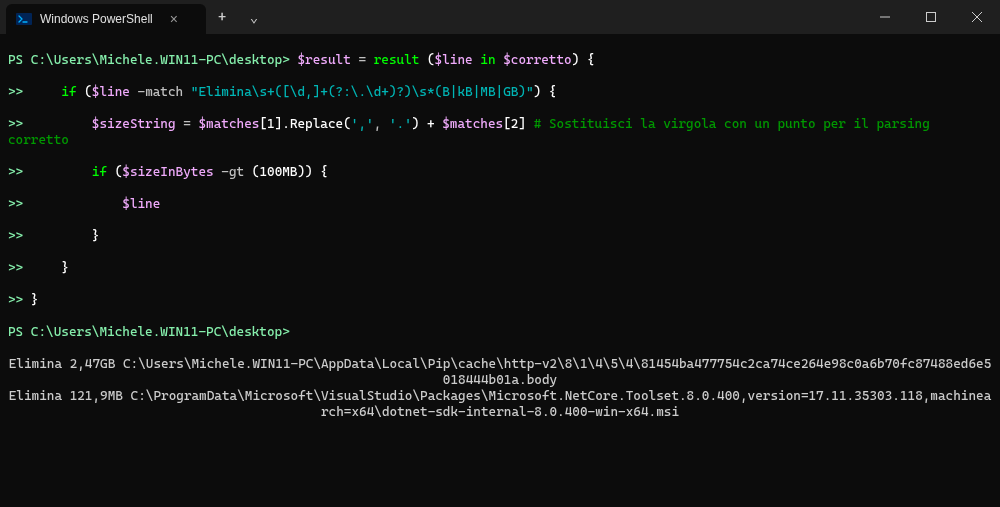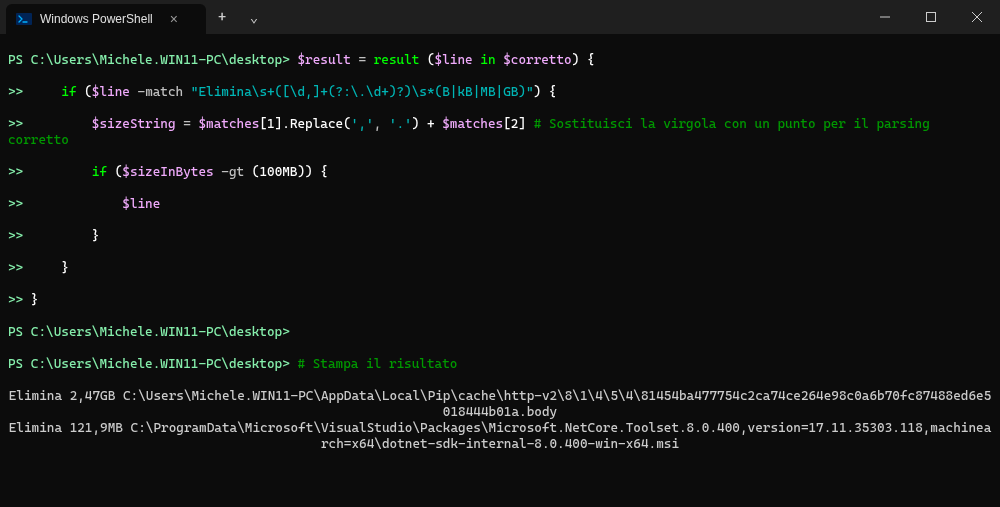--- a/index.html
+++ b/index.html
@@ -121,15 +121,14 @@
 <div class="terminal">
 <span class="line"><span class="c-prompt">PS C:\Users\Michele.WIN11-PC\desktop&gt;</span><span class="c-white"> </span><span class="c-var">$result</span><span class="c-op"> = </span><span class="c-kw">result</span><span class="c-white"> (</span><span class="c-var">$line</span><span class="c-kw"> in </span><span class="c-var">$corretto</span><span class="c-white">) {</span></span>
 <span class="line"><span class="c-prompt">&gt;&gt;</span><span>     </span><span class="c-kw">if</span><span class="c-white"> (</span><span class="c-var">$line</span><span class="c-op"> -match </span><span class="c-str">"Elimina\s+([\d,]+(?:\.\d+)?)\s*(B|kB|MB|GB)"</span><span class="c-white">) {</span></span>
 <span class="line" style="white-space:pre-wrap"><span class="c-prompt">&gt;&gt;</span><span>         </span><span class="c-var">$sizeString</span><span class="c-op"> = </span><span class="c-var">$matches</span><span class="c-white">[</span><span class="c-num">1</span><span class="c-white">].</span><span class="c-white">Replace</span><span class="c-white">(</span><span class="c-str">','</span><span class="c-op">, </span><span class="c-str">'.'</span><span class="c-white">) + </span><span class="c-var">$matches</span><span class="c-white">[</span><span class="c-num">2</span><span class="c-white">] </span><span class="c-com"># Sostituisci la virgola con un punto per il parsing corretto</span></span>
 <span class="line"><span class="c-prompt">&gt;&gt;</span><span>         </span><span class="c-kw">if</span><span class="c-white"> (</span><span class="c-var">$sizeInBytes</span><span class="c-op"> -gt </span><span class="c-white">(</span><span class="c-num">100MB</span><span class="c-white">)) {</span></span>
 <span class="line"><span class="c-prompt">&gt;&gt;</span><span>             </span><span class="c-var">$line</span></span>
 <span class="line"><span class="c-prompt">&gt;&gt;</span><span>         </span><span class="c-white">}</span></span>
 <span class="line"><span class="c-prompt">&gt;&gt;</span><span>     </span><span class="c-white">}</span></span>
 <span class="line"><span class="c-prompt">&gt;&gt;</span><span> </span><span class="c-white">}</span></span>
 <span class="line"><span class="c-prompt">PS C:\Users\Michele.WIN11-PC\desktop&gt;</span></span>
-<span class="line"><span class="c-prompt">PS C:\Users\Michele.WIN11-PC\desktop&gt;</span><span> </span><span class="c-com"># Stampa il risultato</span></span>
 <span id="output-container"><span class="line c-out" style="white-space: pre-wrap; word-break: break-all;">Elimina 2,47GB C:\Users\Michele.WIN11-PC\AppData\Local\Pip\cache\http-v2\8\1\4\5\4\81454ba477754c2ca74ce264e98c0a6b70fc87488ed6e5018444b01a.body</span><span class="line c-out" style="white-space: pre-wrap; word-break: break-all;">Elimina 121,9MB C:\ProgramData\Microsoft\VisualStudio\Packages\Microsoft.NetCore.Toolset.8.0.400,version=17.11.35303.118,machinearch=x64\dotnet-sdk-internal-8.0.400-win-x64.msi</span></span>
 </div>
 
 </body></html>

